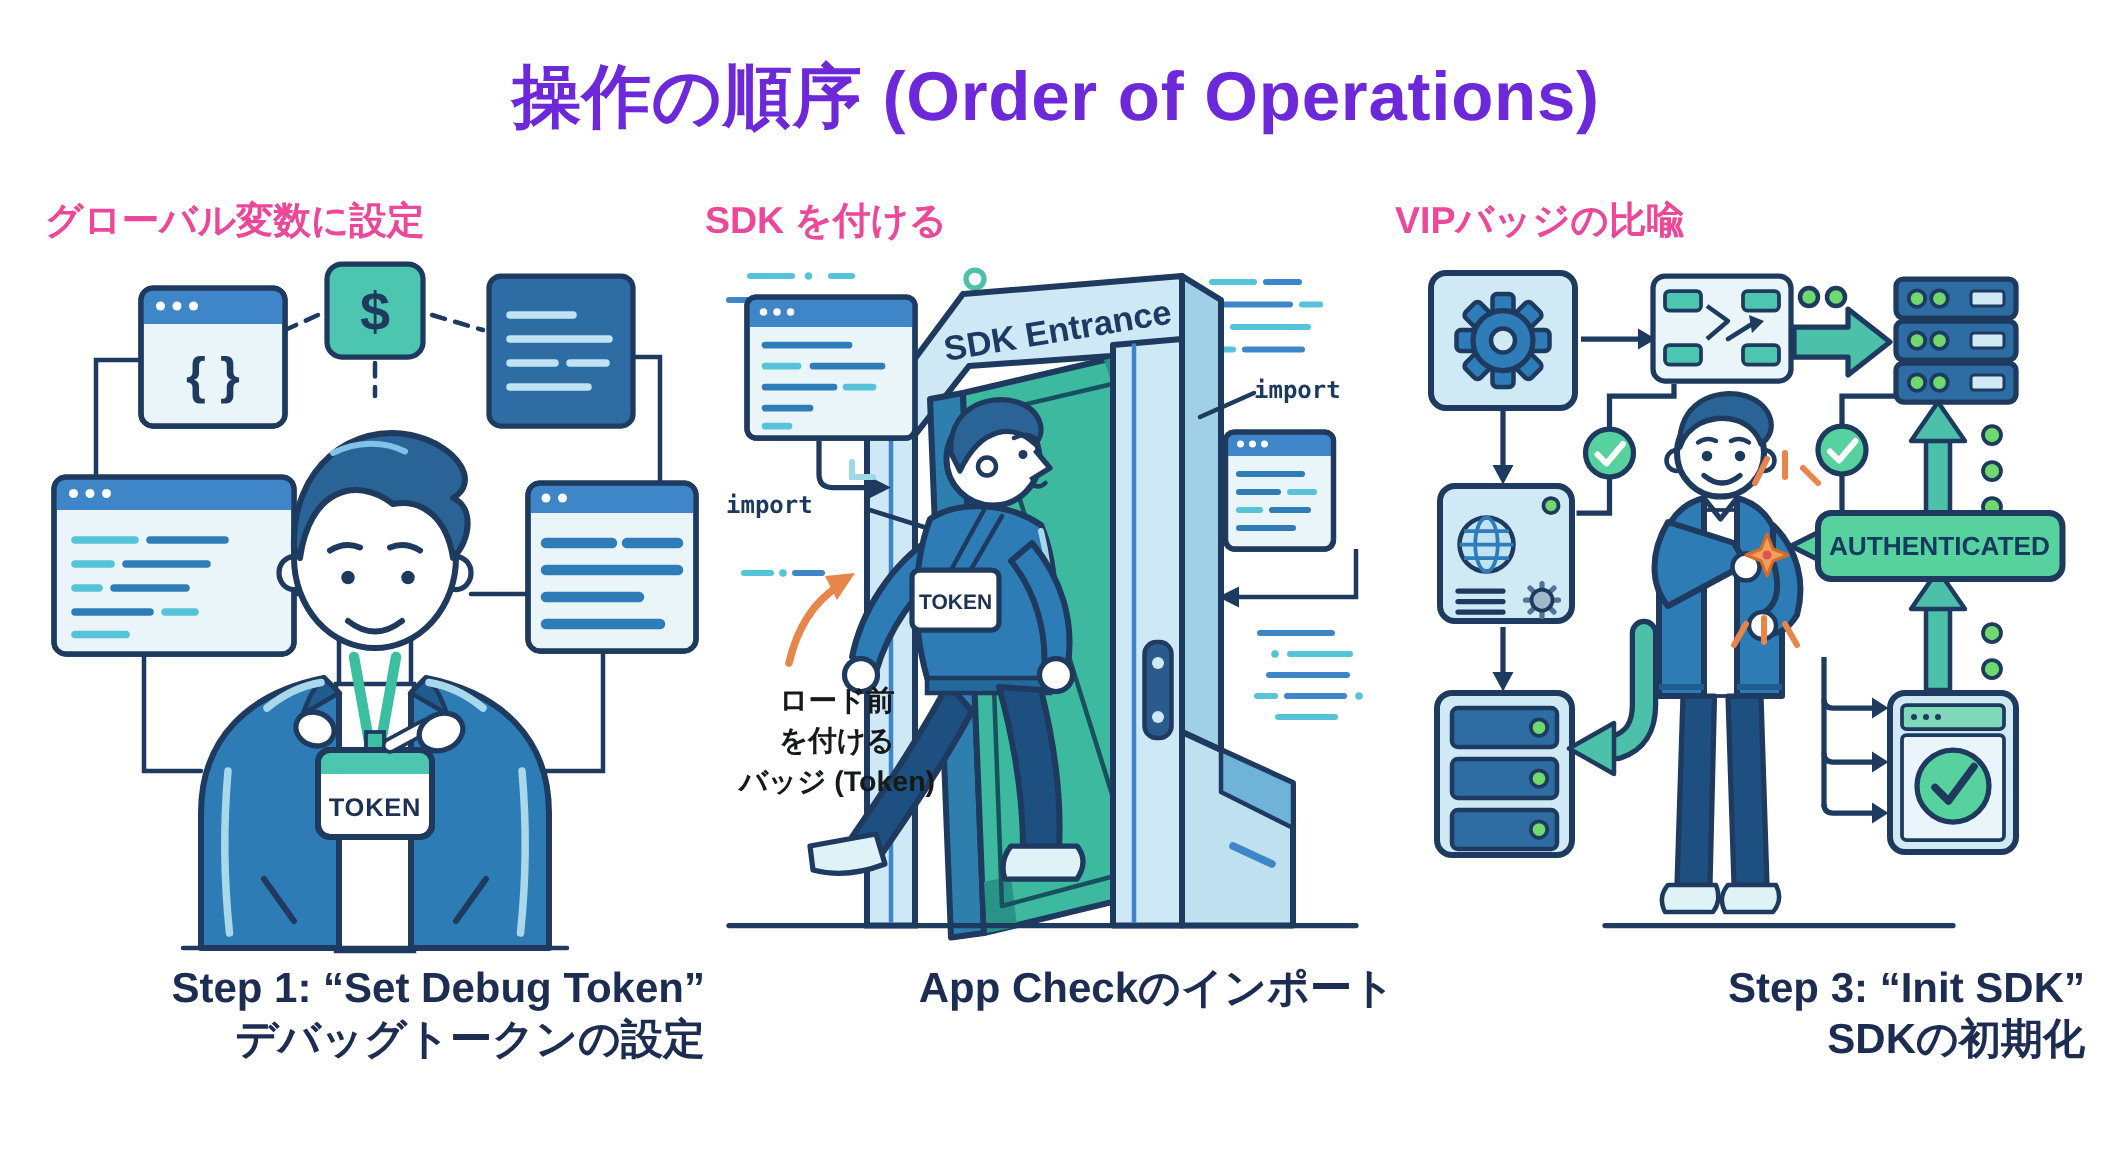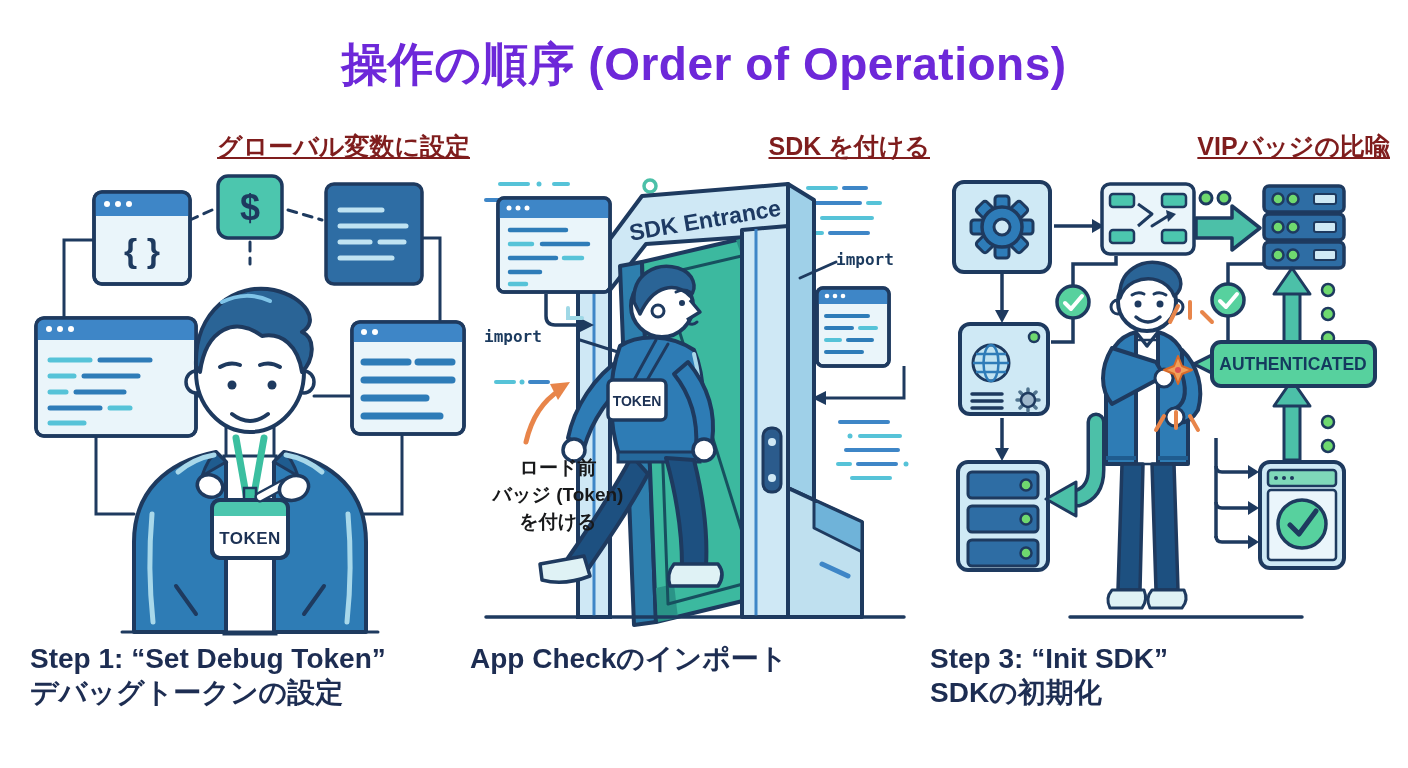--- a/index.html
+++ b/index.html
@@ -4,24 +4,24 @@
 <style>
   html,body{margin:0;padding:0;background:#ffffff;}
   body{width:1408px;height:768px;position:relative;overflow:hidden;
        font-family:"Liberation Sans",sans-serif;}
   .title{position:absolute;top:34px;left:0;width:1408px;text-align:center;
          font-size:46px;font-weight:bold;color:#6d28d9;letter-spacing:.5px;}
   .panel{position:absolute;top:122px;height:610px;}
   .panel-1{left:30px;width:440px;}
   .panel-2{left:470px;width:460px;}
   .panel-3{left:930px;width:460px;}
-  .panel-header{position:absolute;top:8px;left:0;width:100%;text-align:right;
-        font-size:25px;font-weight:bold;color:#7f1d1d;text-decoration:underline;}
+  .panel-header{position:absolute;top:8px;left:0;width:100%;text-align:left;
+        font-size:25px;font-weight:bold;color:#ec4899;}
   .illus{position:absolute;top:48px;left:0;}
-  .caption{position:absolute;top:520px;left:0;width:100%;text-align:left;
+  .caption{position:absolute;top:520px;left:0;width:100%;text-align:right;
         font-size:28px;font-weight:bold;color:#1d2d52;line-height:34px;}
   .import-label{position:absolute;font-family:"DejaVu Sans Mono",monospace;
         font-weight:bold;font-size:16px;color:#1b3a5e;}
   .note{position:absolute;top:332px;left:0;width:176px;text-align:center;
         font-size:19px;font-weight:bold;color:#17181a;line-height:27px;}
   svg text{font-family:"Liberation Sans",sans-serif;}
 </style>
 </head>
 <body>
 
@@ -290,22 +290,22 @@
         <rect x="138" y="210" width="58" height="40" rx="5" fill="#fff" stroke="#1e3a5f" stroke-width="3.5"></rect>
         <text x="167" y="236" text-anchor="middle" font-size="14" font-weight="bold" fill="#1c3154">TOKEN</text>
       </g>
     </g>
     <path d="M16,447 H434" stroke="#1e3a5f" stroke-width="3.5" stroke-linecap="round"></path>
   </svg>
   <div class="import-label" style="top:205px;left:14px">import</div>
   <div class="import-label" style="top:128px;left:366px">import</div>
   <div class="note">
     <div>ロード前</div>
+    <div>を付ける</div>
     <div>バッジ (Token)</div>
-    <div>を付ける</div>
   </div>
   <div class="caption">
     <div>App Checkのインポート</div>
   </div>
 </div>
 
 <div class="panel panel-3">
   <div class="panel-header">VIPバッジの比喩</div>
   <svg class="illus" width="460" height="470" viewBox="0 0 460 470">
 

